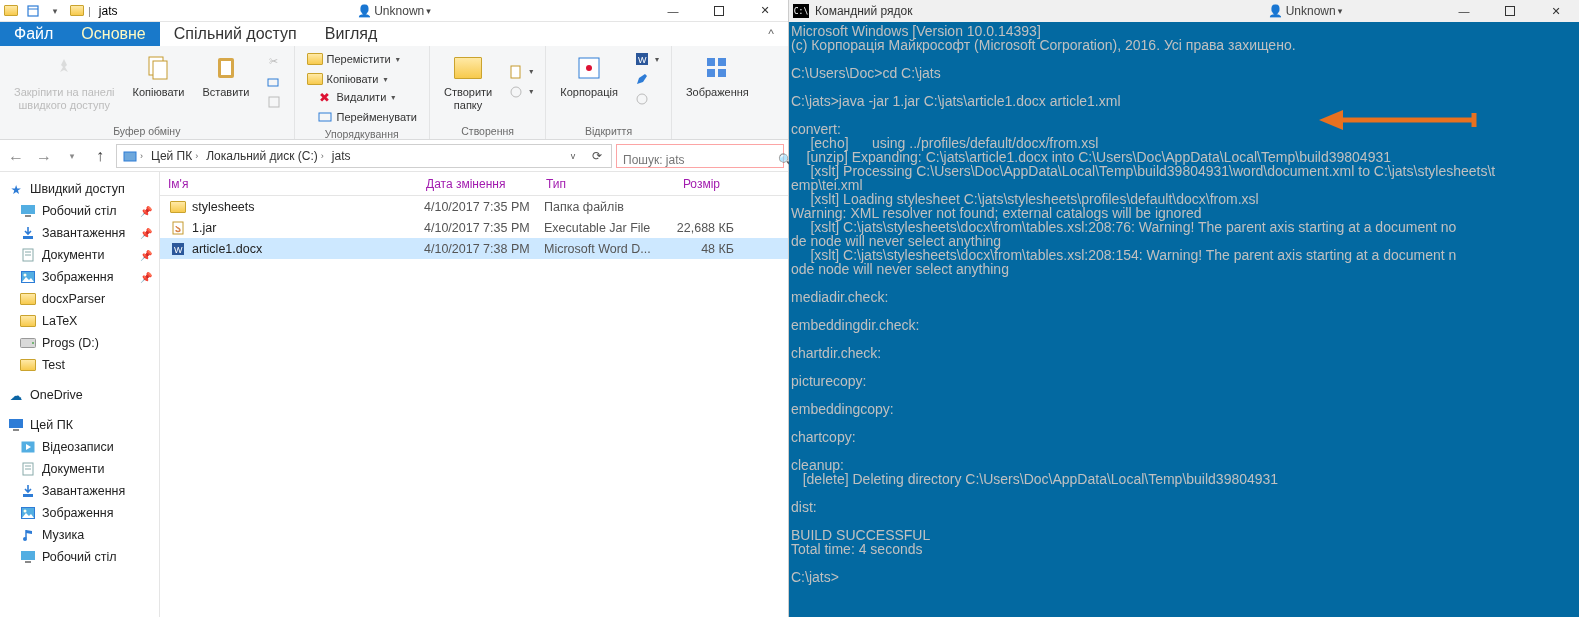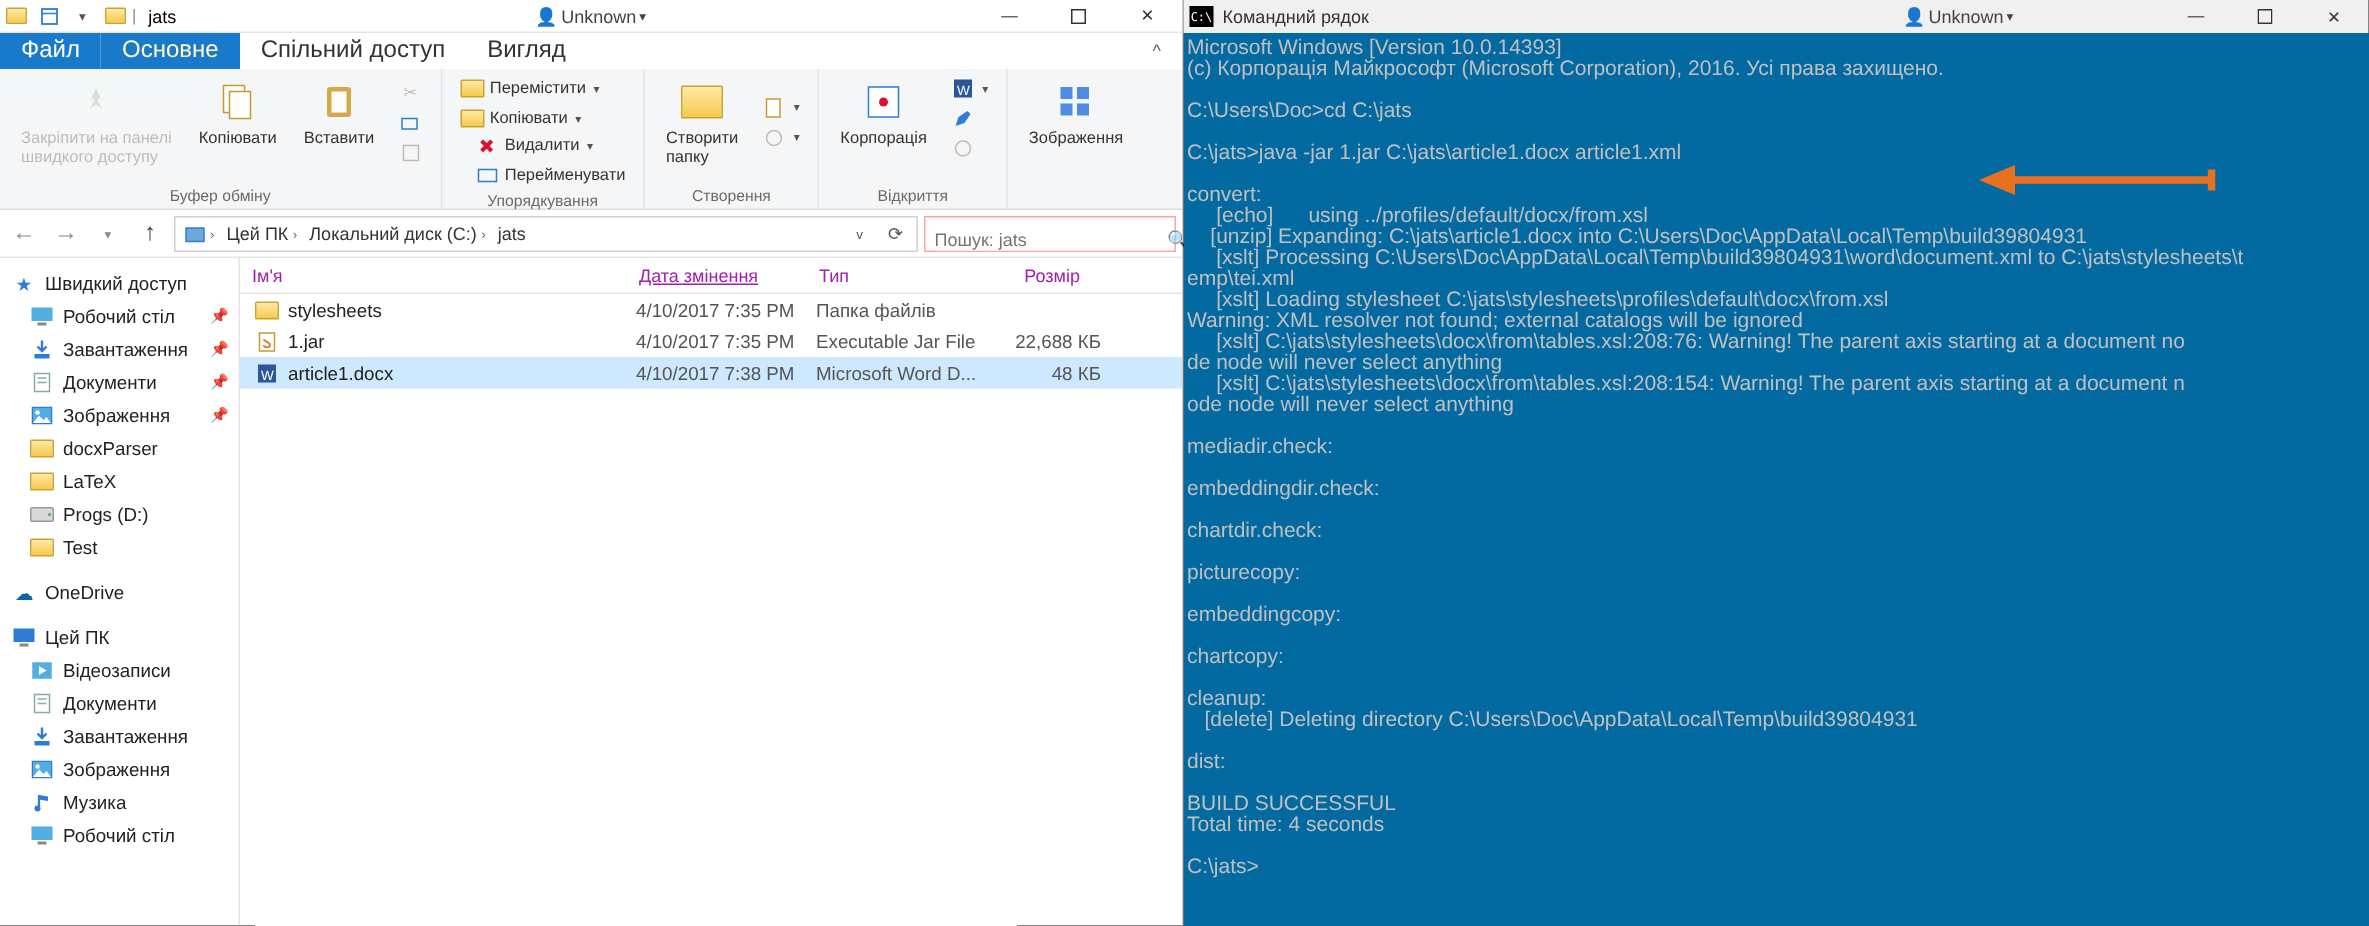--- a/index.html
+++ b/index.html
@@ -21,21 +21,21 @@
   .tabs { height:24px; display:flex; align-items:stretch; background:#fff; }
   .tab { padding:0 14px; font-size:16px; display:flex; align-items:center; color:#333; cursor:pointer; }
   .tab.file { background:#1979ca; color:#fff; }
   .tab.active { background:#1979ca; color:#fef9c3; }
   .ribbon { height:94px; background:#f5f6f7; border-bottom:1px solid #dadbdc; display:flex; }
   .ribbon-group { padding:4px 8px 2px 8px; border-right:1px solid #e3e4e5; display:flex; flex-direction:column; justify-content:space-between; }
   .ribbon-group-row { display:flex; gap:6px; }
   .rg-label { font-size:10.5px; color:#6a6a6a; text-align:center; margin-top:2px; }
   .rbtn-lg { display:flex; flex-direction:column; align-items:center; justify-content:flex-start; padding:2px 6px; gap:2px; min-width:48px; }
   .rbtn-lg .ico { width:32px; height:32px; display:flex; align-items:center; justify-content:center; }
-  .rbtn-lg .lbl { font-size:11px; color:#333; line-height:1.15; }
+  .rbtn-lg .lbl { font-size:11px; color:#333; text-align:center; line-height:1.15; }
   .rbtn-lg.disabled .lbl { color:#bcbcbc; }
   .rbtn-lg.disabled .ico { filter:grayscale(1); opacity:.45; }
   .rbtn-sm { display:flex; align-items:center; gap:4px; font-size:11px; color:#333; padding:1px 4px; white-space:nowrap;}
   .rbtn-sm .ico { width:16px; height:16px; display:flex; align-items:center; justify-content:center; }
   .rbtn-sm.disabled { color:#bcbcbc; }
   .dropdown-caret { font-size:8px; color:#555; margin-left:1px;}
 
   
   .addr-row { height:32px; display:flex; align-items:center; padding:3px 4px; gap:4px; background:#fff; border-bottom:1px solid #e5e5e5; }
   .nav-btn { width:24px; height:24px; display:flex; align-items:center; justify-content:center; color:#8a8a8a; }
@@ -53,21 +53,21 @@
   .sb-item { display:flex; align-items:center; gap:6px; padding:2px 4px 2px 18px; height:22px; cursor:pointer; }
   .sb-item.top{padding-left:6px;font-weight:400;}
   .sb-item .ico{width:16px;height:16px;display:flex;align-items:center;justify-content:center;}
   .sb-item .pin{margin-left:auto;color:#888;font-size:10px;}
   .sb-spacer{height:8px;}
 
   .files { flex:1; overflow:auto; }
   .files-header { display:flex; font-size:12px; color:#a21caf; border-bottom:1px solid #e5e5e5; height:24px; align-items:center; }
   .col { padding:0 8px; }
   .col.name{width:258px;}
-  .col.date{width:120px;text-decoration:underline;}
+  .col.date{width:120px;}
   .col.type{width:110px;}
   .col.size{width:80px;text-align:right;}
   .file-row { display:flex; font-size:12.5px; color:#222; height:21px; align-items:center; cursor:default; }
   .file-row.selected{background:#cde8ff;}
   .file-row .ico{width:16px;height:16px;margin:0 6px 0 10px;display:flex;align-items:center;justify-content:center;}
   .file-row .name{width:232px;}
   .file-row .date{width:120px;color:#555;}
   .file-row .type{width:110px;color:#555;white-space:nowrap;overflow:hidden;text-overflow:ellipsis;}
   .file-row .size{width:80px;text-align:right;color:#555;}
 

